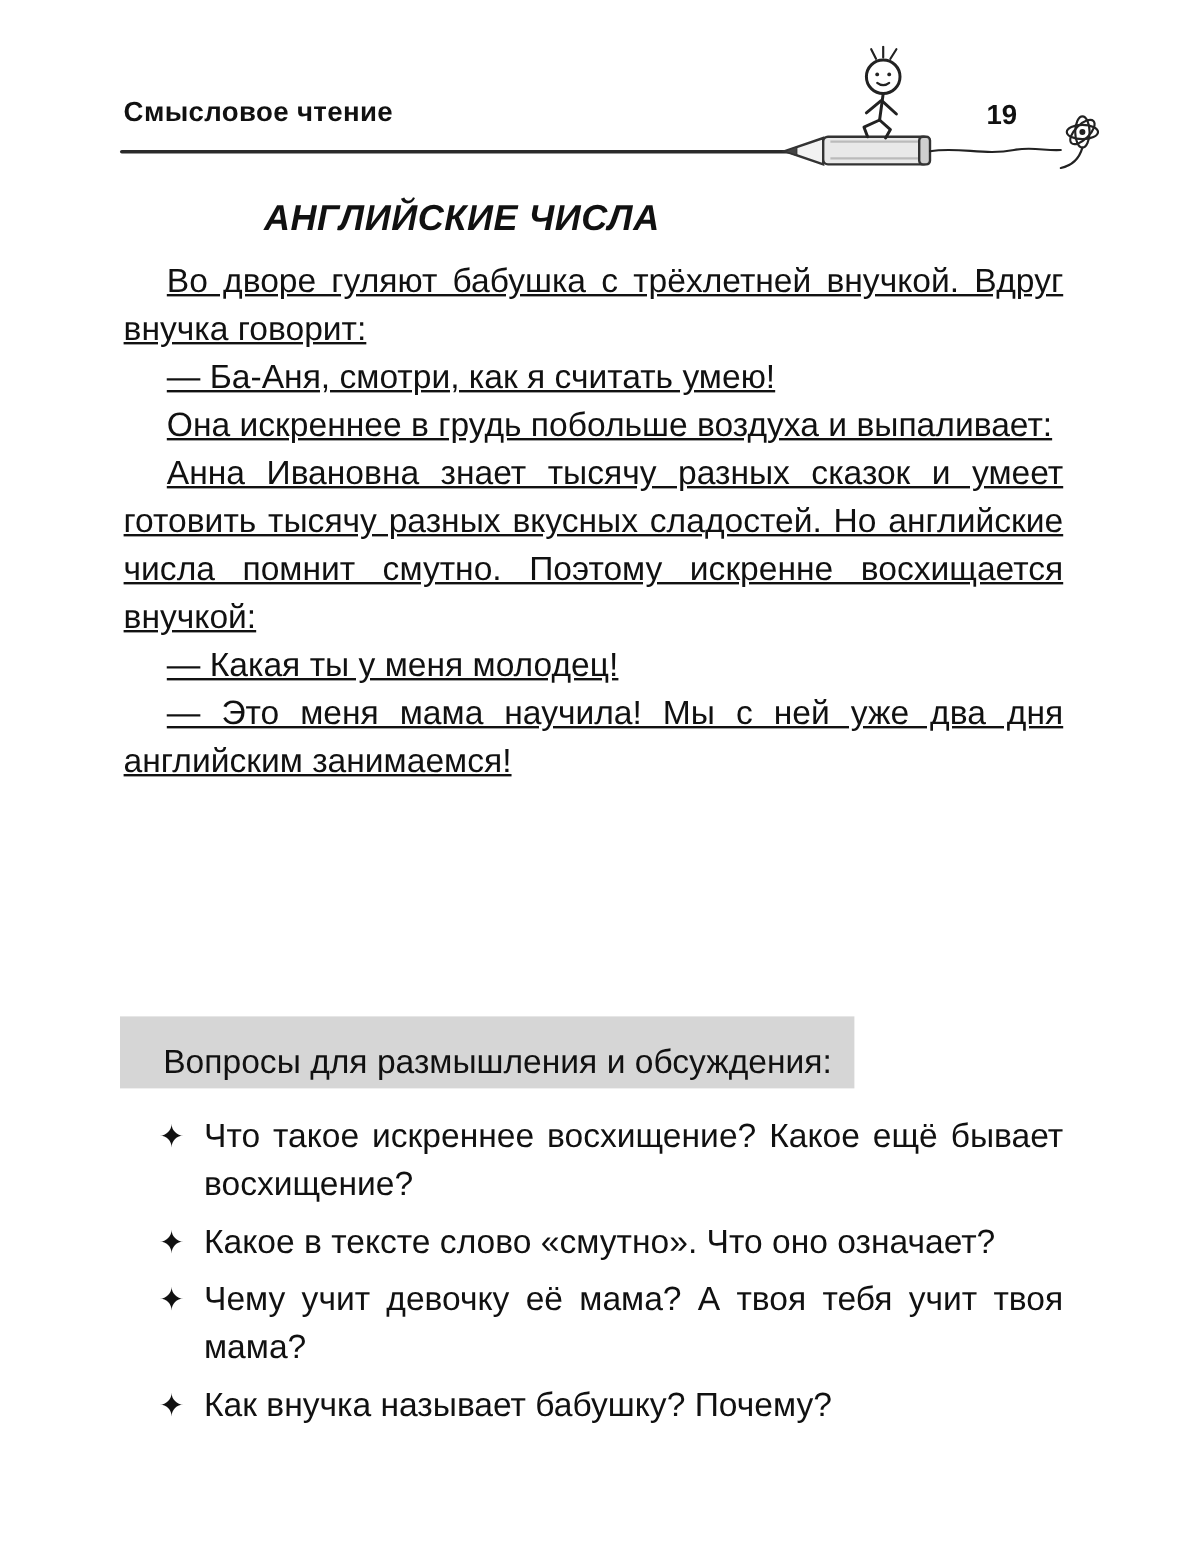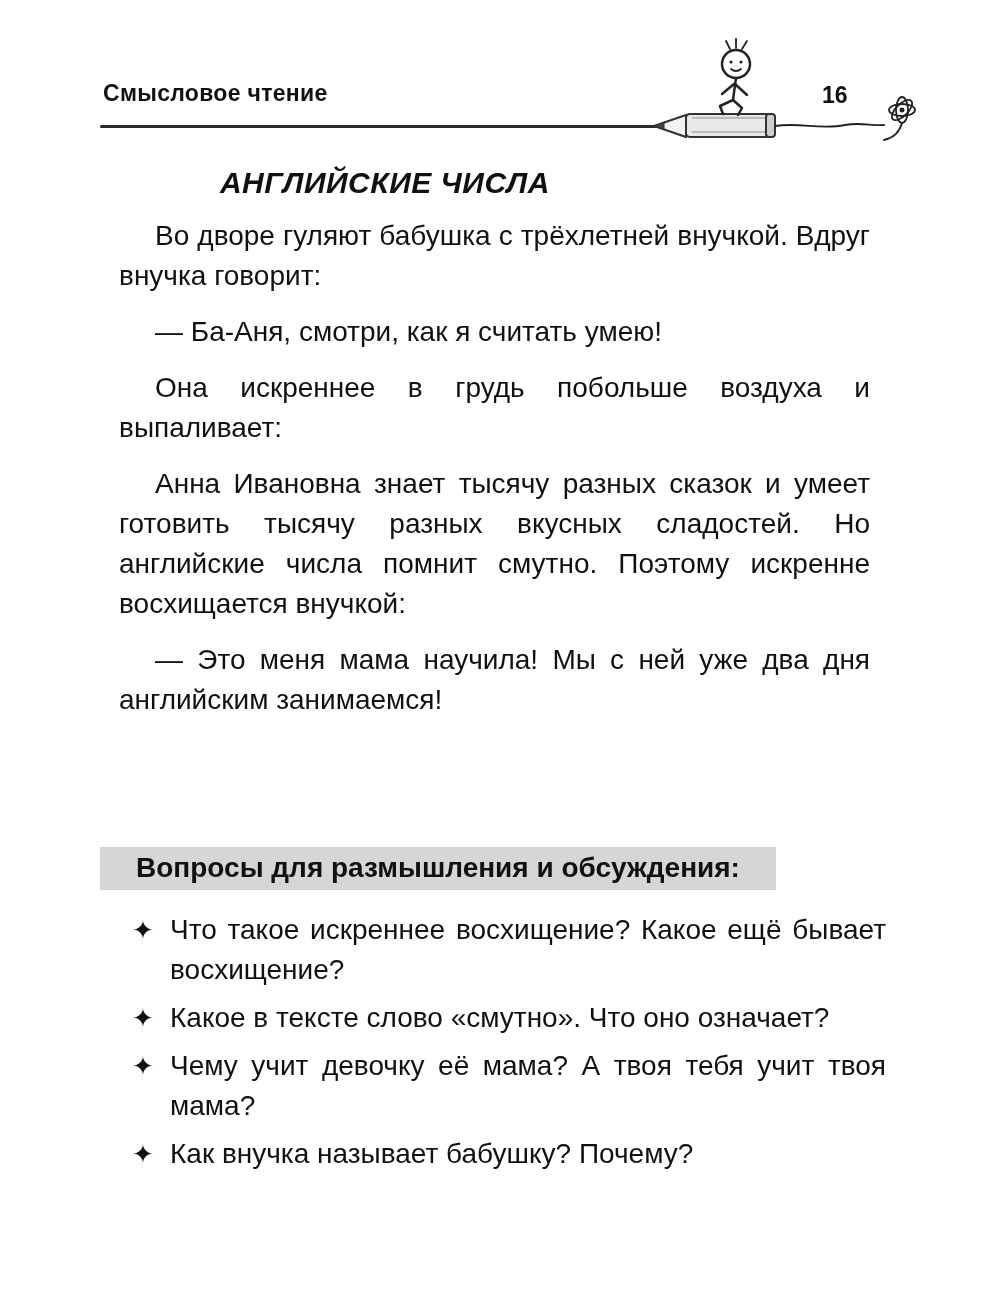--- a/index.html
+++ b/index.html
@@ -38,31 +38,31 @@
   .article {
     position: absolute; left: 103px; top: 166px; width: 783px;
   }
   .article-title {
     font-size: 30px; font-weight: bold; letter-spacing: 0.5px;
     text-align: center; width: 72%;
     margin: 0 0 14px 0;
     font-style: italic;
   }
   .article-body { font-size: 28px; line-height: 40px; text-align: justify; }
-  .para { margin: 16px; text-indent: 36px; }
+  .para { margin: 0; text-indent: 36px; text-decoration: underline; }
 
   
   .questions {
     position: absolute; left: 100px; top: 847px; width: 786px;
   }
   .questions-heading {
     background: #d6d6d6;
-    width: 676px;
-    padding: 5px 10px 6px 36px;
-    font-size: 28px; font-weight: bold;
+    width: 612px;
+    padding: 22px 10px 6px 36px;
+    font-size: 28px; font-weight: normal;
   }
   .questions-list { margin-top: 20px; font-size: 28px; line-height: 40px; }
   .question {
     display: flex; align-items: flex-start;
     margin: 0 0 8px 0; padding-left: 32px;
   }
   .question .bullet {
     width: 38px; flex: 0 0 38px;
     font-size: 26px; line-height: 40px;
   }
@@ -71,21 +71,21 @@
   svg .ink { stroke: #222222; fill: none; stroke-width: 2.5; stroke-linecap: round; stroke-linejoin: round; }
   svg .ink-thin { stroke: #222222; fill: none; stroke-width: 1.8; stroke-linecap: round; }
 </style>
 </head>
 <body>
 
 <div class="page">
 
   <header class="page-header">
     <span class="running-title">Смысловое чтение</span>
-    <span class="page-number">16</span>
+    <span class="page-number">19</span>
     <div class="header-rule"></div>
 
     <svg class="header-doodle" viewBox="0 0 290 112">
 
       <g>
         <polygon points="14,88 46,77 46,99" fill="#f2f2f2" stroke="#333" stroke-width="2"></polygon>
         <polygon points="14,88 24,84.5 24,91.5" fill="#444" stroke="#333" stroke-width="1"></polygon>
         <rect x="46" y="76" width="88" height="23" rx="4" fill="#e9e9e9" stroke="#333" stroke-width="2"></rect>
         <line x1="52" y1="80" x2="126" y2="80" stroke="#bbb" stroke-width="2"></line>
         <line x1="52" y1="94" x2="126" y2="94" stroke="#bbb" stroke-width="2"></line>
@@ -119,20 +119,21 @@
     </svg>
   </header>
 
   <section class="article">
     <h1 class="article-title">АНГЛИЙСКИЕ ЧИСЛА</h1>
     <div class="article-body">
         <div class="para">Во дворе гуляют бабушка с трёхлетней внучкой. Вдруг внучка говорит:</div>
         <div class="para">— Ба-Аня, смотри, как я считать умею!</div>
         <div class="para">Она искреннее в грудь побольше воздуха и выпаливает:</div>
         <div class="para">Анна Ивановна знает тысячу разных сказок и умеет готовить тысячу разных вкусных сладостей. Но английские числа помнит смутно. Поэтому искренне восхищается внучкой:</div>
+        <div class="para">— Какая ты у меня молодец!</div>
         <div class="para">— Это меня мама научила! Мы с ней уже два дня английским занимаемся!</div>
       </div>
   </section>
 
   <section class="questions">
     <div class="questions-heading">Вопросы для размышления и обсуждения:</div>
     <div class="questions-list">
         <div class="question">
           <span class="bullet">✦</span>
           <span class="q-text">Что такое искреннее восхищение? Какое ещё бывает восхищение?</span>

